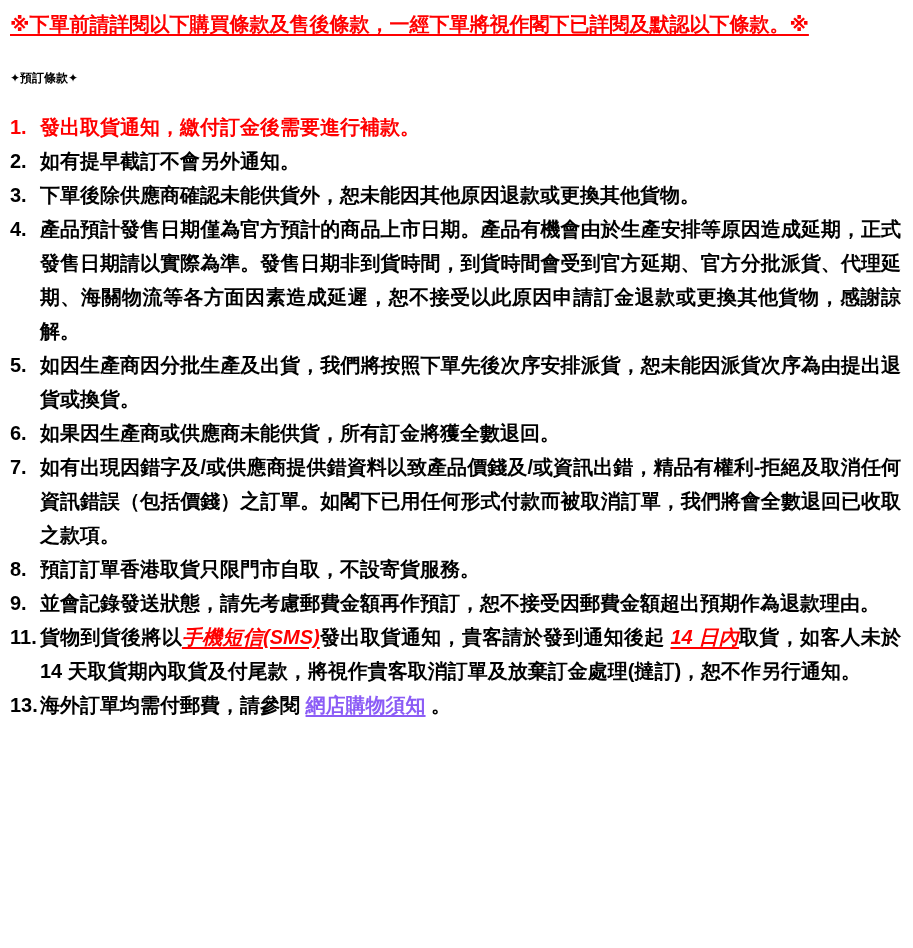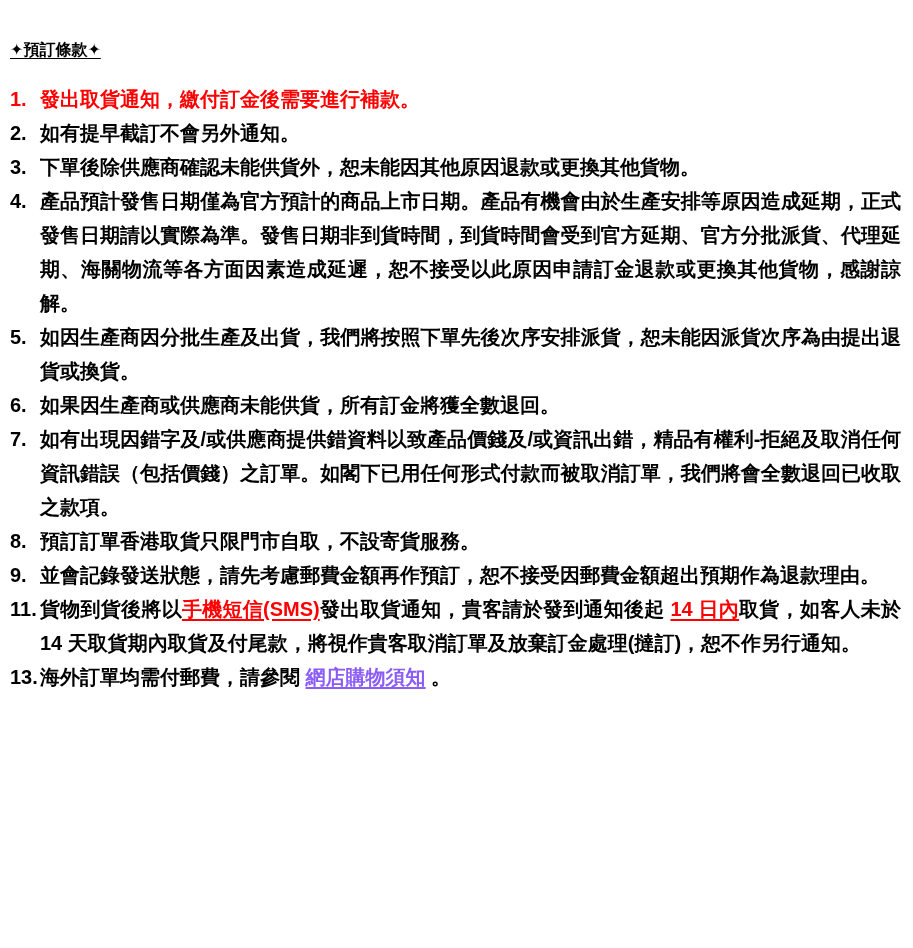--- a/index.html
+++ b/index.html
@@ -19,23 +19,22 @@
     font-size: 20px;
     line-height: 28px;
     text-decoration: underline;
     text-underline-offset: 3px;
   }
 
   .section-heading {
     display: inline-block;
     margin-top: 26px;
     font-weight: 700;
-    font-size: 16px;
+    font-size: 12px;
     line-height: 28px;
-    text-decoration: underline;
     text-underline-offset: 3px;
   }
 
   .terms { margin-top: 18px; }
 
   .term {
     display: flex;
     font-size: 20px;
     font-weight: 700;
     line-height: 34px;
@@ -47,32 +46,34 @@
   .term-body {
     flex: 1;
     text-align: justify;
   }
 
   .red { color: #ff0000; }
   .red-underline {
     color: #ff0000;
     text-decoration: underline;
     text-underline-offset: 3px;
+    font-style: italic;
   }
   a.link {
     color: #8b5cf6;
     text-underline-offset: 3px;
     cursor: pointer;
     font-weight: 700;
   }
 </style>
 </head>
 <body>
 
 <div class="page">
+  <div class="notice-title">※下單前請詳閱以下購買條款及售後條款，一經下單將視作閣下已詳閱及默認以下條款。※</div>
 
   <div>
     <span class="section-heading">✦預訂條款✦</span>
   </div>
 
   <div class="terms">
       <div class="term red">
         <span class="term-num">1.</span>
         <span class="term-body"><span>發出取貨通知，繳付訂金後需要進行補款。</span></span>
       </div>

